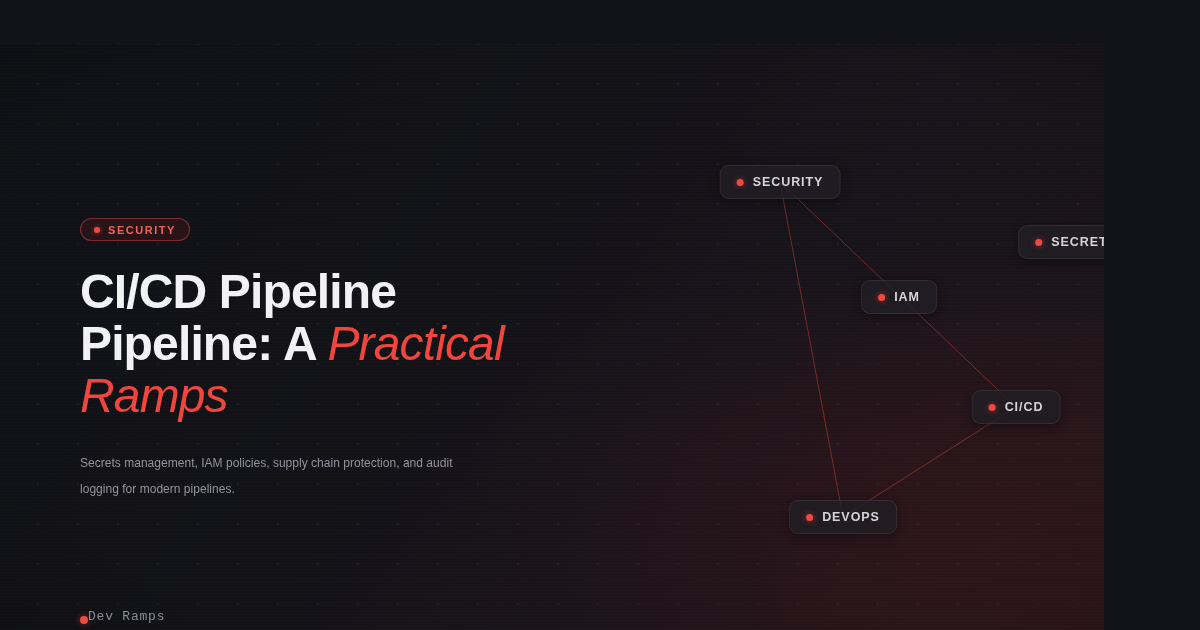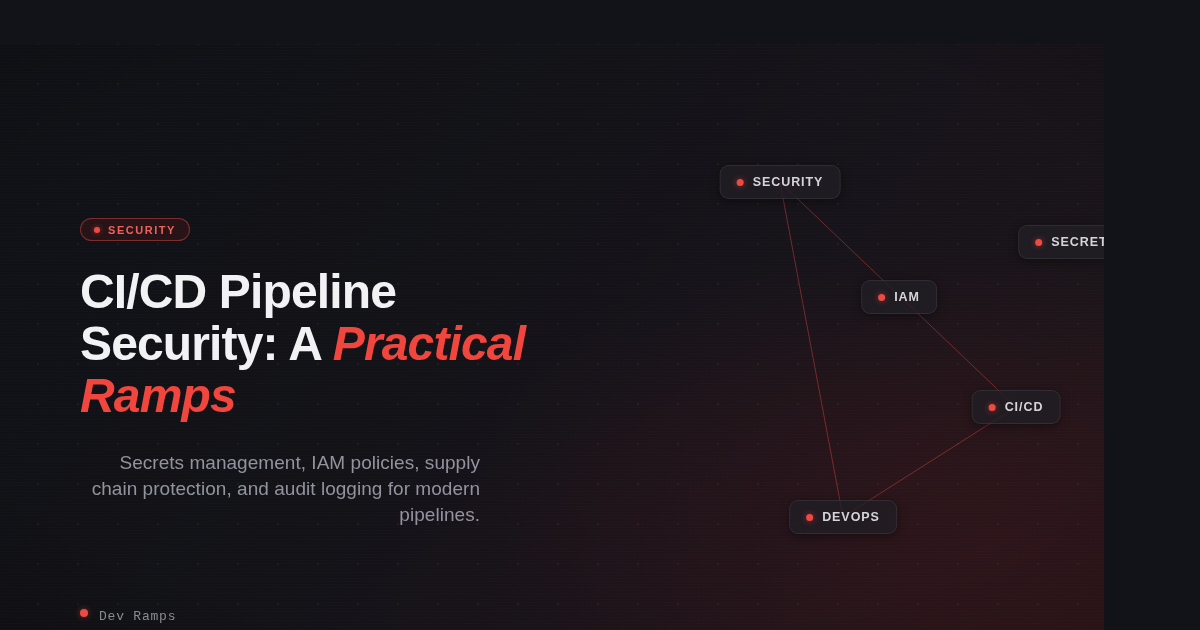--- a/index.html
+++ b/index.html
@@ -109,36 +109,35 @@
     width:560px;
     font-size:48px;
     font-weight:700;
     line-height:52px;
     letter-spacing:-0.018em;
     color:#f2f2f4;
   }
   #title .accent {
     color:#f0463e;
     font-style:italic;
-    font-weight:700;
+    font-weight:400;
   }
 
   #subtitle {
     position:absolute; top:406px; left:0;
     width:400px;
-    font-size:19px;
+    font-size:12px;
     line-height:26px;
     color:#93939e;
     letter-spacing:0.002em;
-    text-align:right;
   }
 
   #brand {
     position:absolute; top:565px; left:0;
-    display:flex; align-items:flex-start; gap:11px;
+    display:flex; align-items:flex-end; 
   }
   #brand .brdot {
     width:8px; height:8px; border-radius:50%;
     background:#ef4a42;
     box-shadow:0 0 6px rgba(239,74,66,0.5);
   }
   #brand .brtext {
     font-family:"Liberation Mono","DejaVu Sans Mono", monospace;
     font-size:13px;
     letter-spacing:0.06em;
@@ -187,21 +186,21 @@
 
   <div id="content">
 
     <div id="badge">
       <span class="bdot"></span>
       <span class="btext">SECURITY</span>
     </div>
 
     <h1 id="title">
       <span>CI/CD Pipeline</span><br>
-      <span>Security: A </span><span class="accent">Practical</span><br>
+      <span>Pipeline: A </span><span class="accent">Practical</span><br>
       <span class="accent">Ramps</span>
     </h1>
 
     <p id="subtitle">Secrets management, IAM policies, supply chain protection, and audit logging for modern pipelines.</p>
 
     <div id="brand">
       <span class="brdot"></span>
       <span class="brtext">Dev Ramps</span>
     </div>
 

